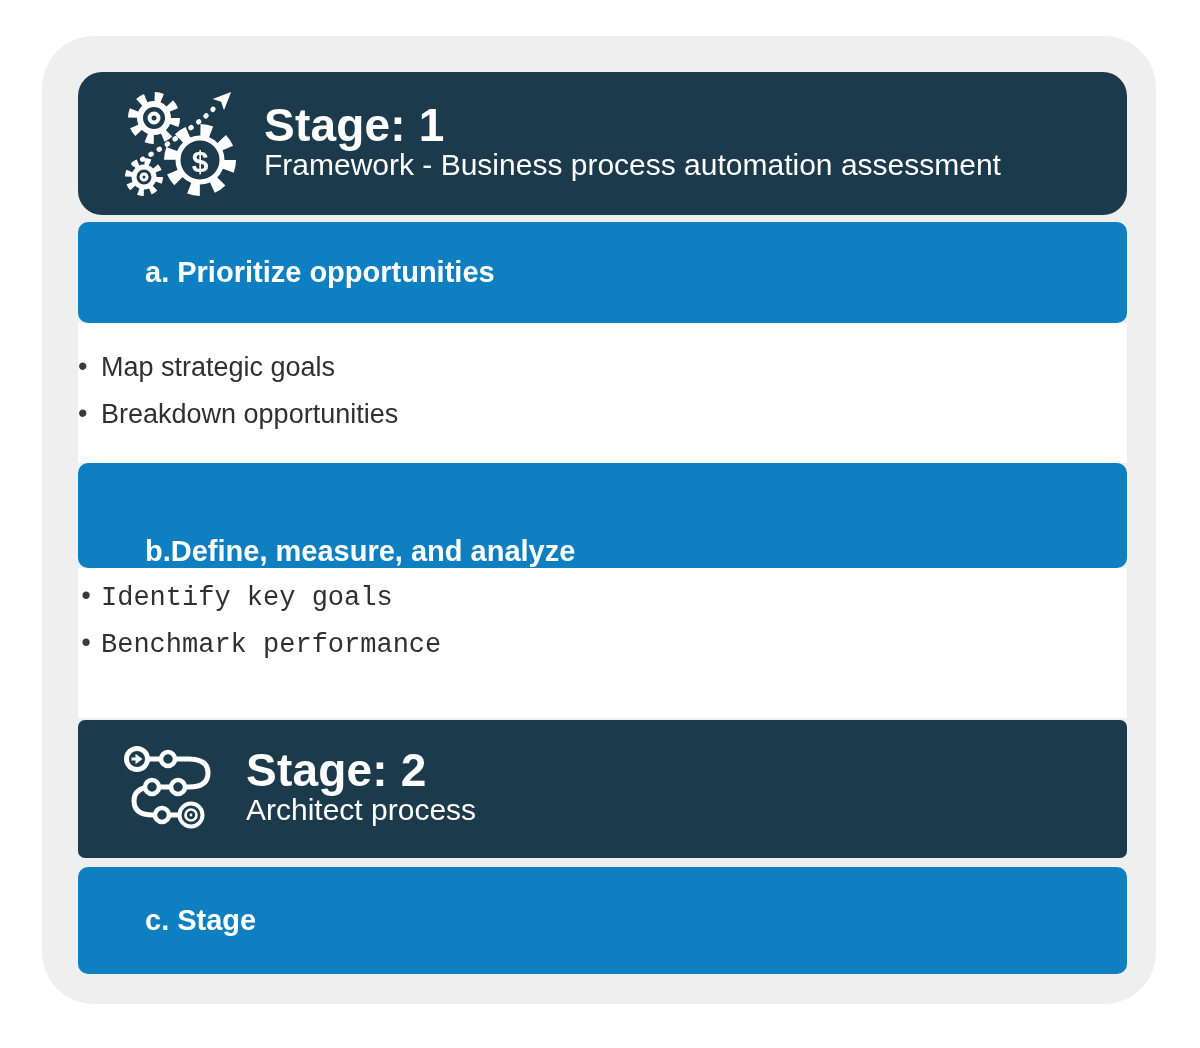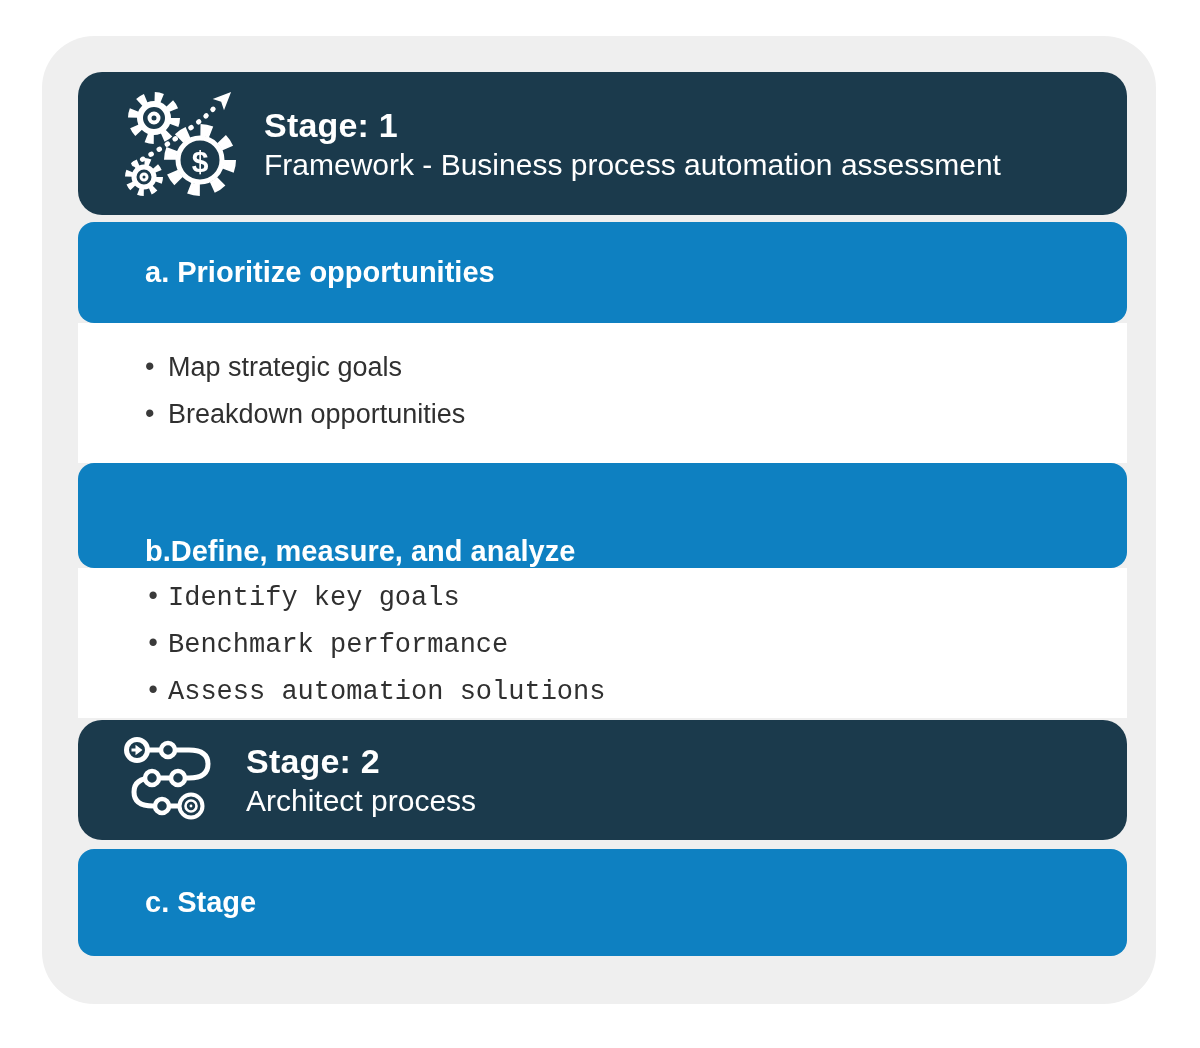--- a/index.html
+++ b/index.html
@@ -20,43 +20,42 @@
     position:absolute; left:36px; top:36px;
     width:1049px;
   }
   .band { display:flex; align-items:center; box-sizing:border-box; }
   .navy-band {
     background:#1b3a4c;
     border-radius:24px;
     color:#ffffff;
   }
   .navy-band.stage1 { height:143px; margin-bottom:7px; }
-  .navy-band.stage2 { height:120px; margin-top:2px; margin-bottom:9px; }
+  .navy-band.stage2 { height:138px; margin-top:2px; margin-bottom:9px;border-radius:7px; }
   .stage-icon { margin-left:42px; flex:0 0 auto; }
   .stage-textcol { margin-left:24px; }
   .stage-title {
-    font-size:34px; font-weight:bold; line-height:42px;
+    font-size:46px; font-weight:bold; line-height:42px;
     letter-spacing:0.2px;
   }
   .stage-subtitle { font-size:30px; line-height:38px; }
   .blue-band {
     background:#0e80c1;
-    border-radius:16px;
+    border-radius:10px;
     color:#ffffff;
     font-weight:bold;
     font-size:29px;
     padding-left:67px;
   }
   .blue-band.sec-a { height:101px; }
   .blue-band.sec-b { height:105px;align-items:flex-end; }
   .blue-band.sec-c { height:107px; }
   .white-section {
     background:#ffffff;
     box-sizing:border-box;
-    padding-left:67px;
   }
   .white-section.sec-a-body { height:140px; padding-top:28px; }
   .white-section.sec-b-body { height:150px; padding-top:14px;font-family:Liberation Mono, monospace; }
   ul.bullets { margin:0; padding:0; list-style:none; }
   ul.bullets li {
     position:relative;
     font-size:27px; line-height:33px;
     color:#303030;
     padding-left:23px;
     margin-bottom:14px;
@@ -118,21 +117,20 @@
       </div>
 
       <div class="band blue-band sec-b">
         <span>b.Define, measure, and analyze</span>
       </div>
 
       <div class="white-section sec-b-body">
         <ul class="bullets">
           <li>Identify key goals</li>
           <li>Benchmark performance</li>
-          <li>Assess automation solutions</li>
         </ul>
       </div>
 
       <div class="band navy-band stage2">
         <svg class="stage-icon" width="102" height="100" viewBox="0 0 100 100" aria-hidden="true">
 
           <path d="M27 20 L68 20 Q 87 20 87 34 Q 87 48 68 48 L 32 48 Q 13 48 13 62 Q 13 76 32 76 L 58 76" fill="none" stroke="#ffffff" stroke-width="5"></path>
 
           <circle cx="16" cy="20" r="10.5" fill="#1b3a4c" stroke="#ffffff" stroke-width="5"></circle>
           <path d="M10.5 20 h5" stroke="#ffffff" stroke-width="3" fill="none"></path>

